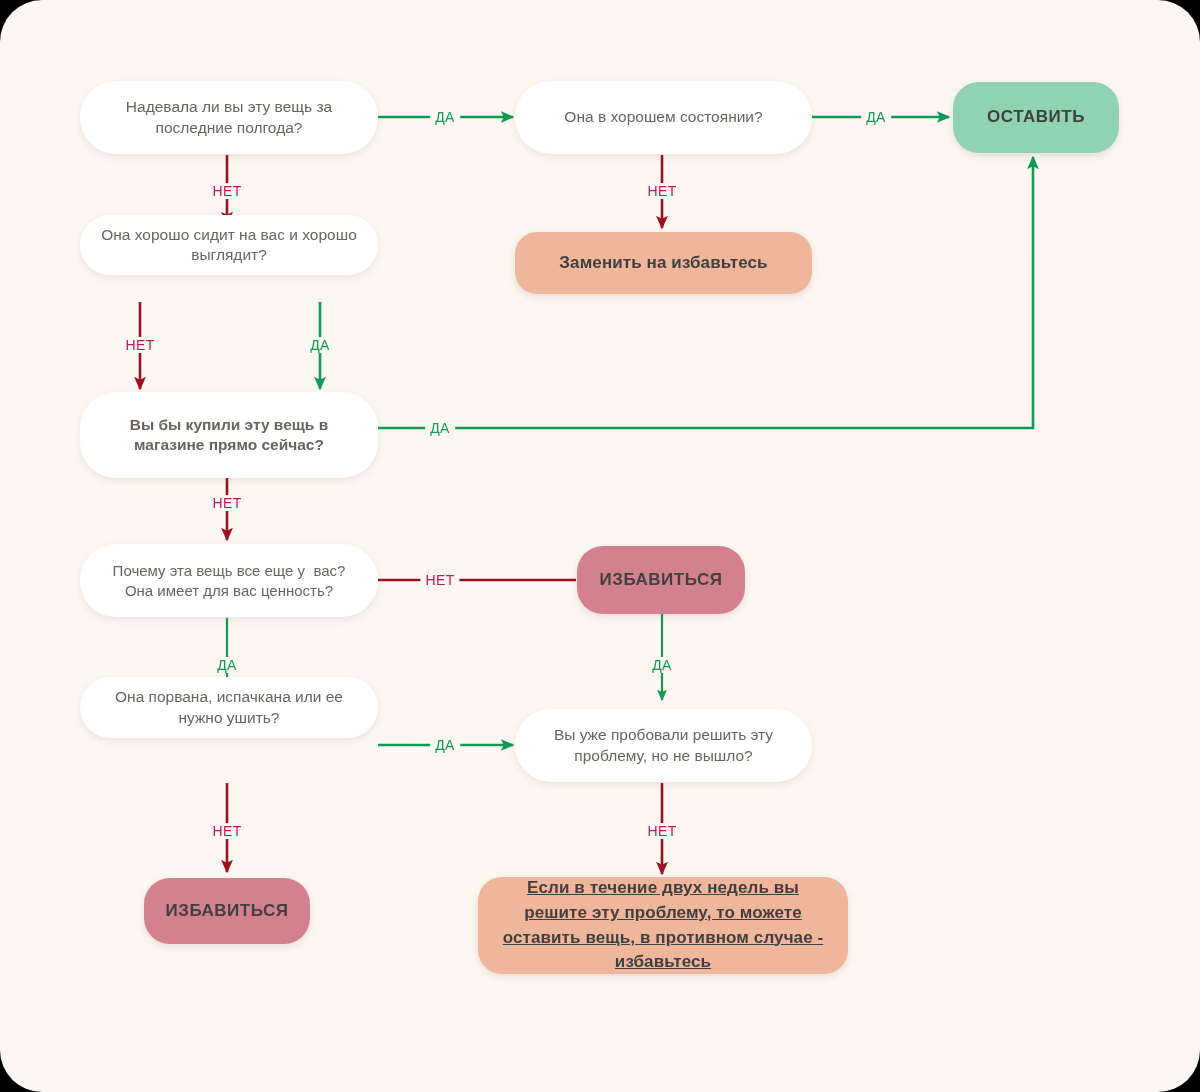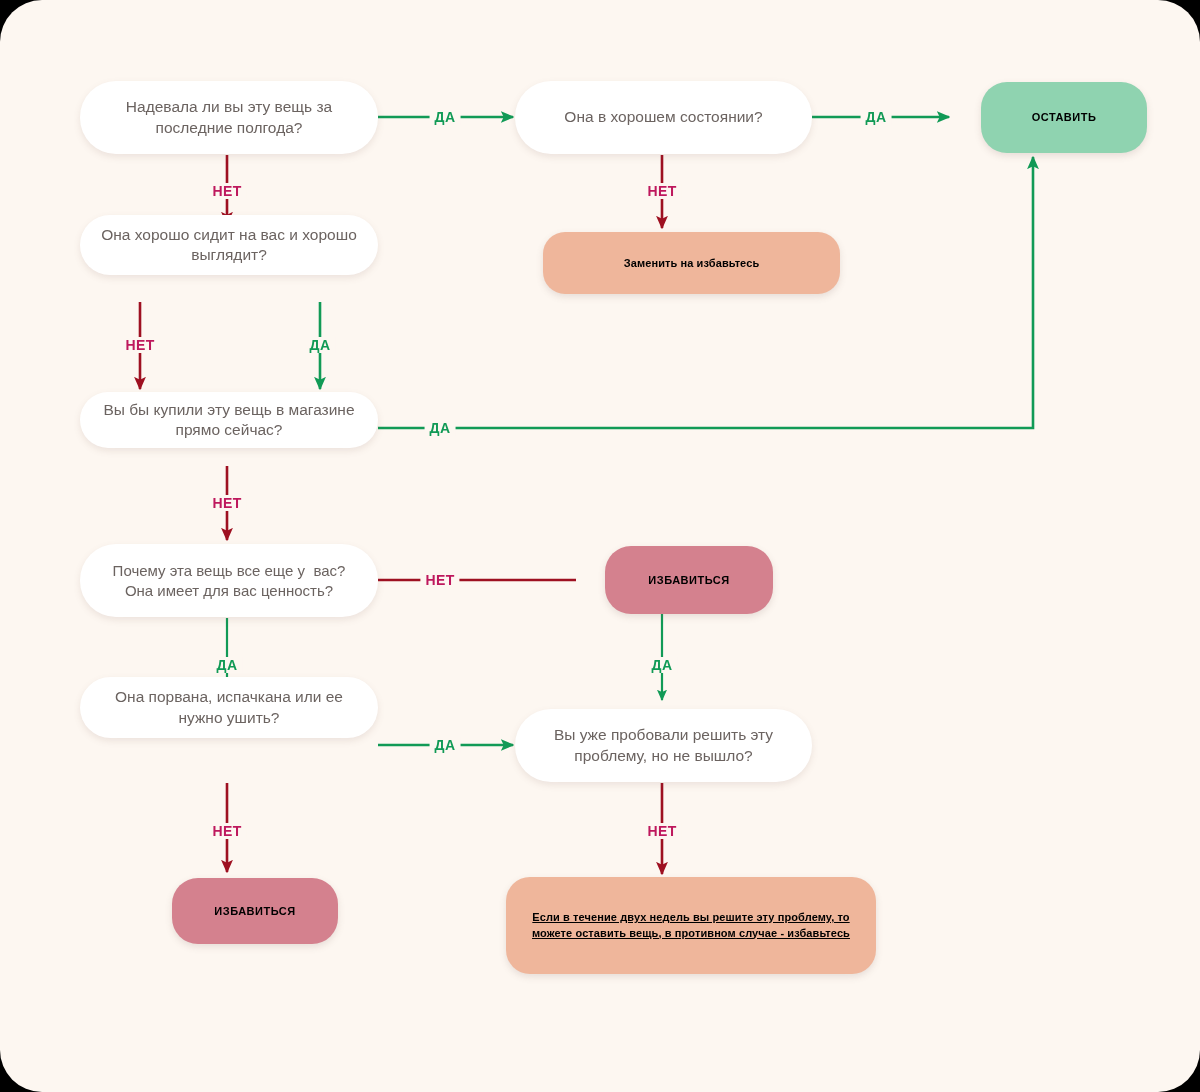--- a/index.html
+++ b/index.html
@@ -39,37 +39,36 @@
     background: #ffffff;
     border-radius: 36px;
     color: #6b6360;
     font-size: 15.5px;
     font-weight: 400;
     box-shadow: 0 3px 7px rgba(120,95,85,0.13);
     padding: 6px 20px;
   }
   .node-terminal {
     border-radius: 26px;
-    color: #000000;
-    font-size: 11px;
+    color: #404040;
+    font-size: 17px;
     font-weight: 700;
     letter-spacing: 0.5px;
     box-shadow: 0 3px 7px rgba(120,95,85,0.16);
     padding: 6px 16px;
-    margin-left: 28px;
   }
   .node-keep   { background: #8fd3b0; }
   .node-toss   { background: #d4818e; }
   .node-note   { background: #efb69b; font-weight: 700; letter-spacing: 0.1px; }
   .node-note-multiline { line-height: 1.45; padding: 8px 24px; text-decoration: underline; }
 
   .edge-label {
     position: absolute;
     font-size: 14px;
-    font-weight: 700;
+    font-weight: 400;
     letter-spacing: 0.4px;
     background: #fdf7f1;
     padding: 0 5px;
     white-space: nowrap;
     transform: translate(-50%, -50%);
   }
   .lbl-yes { color: #119a56; }
   .lbl-no  { color: #be185d; text-align: center; }
 </style>
 </head>
@@ -129,21 +128,21 @@
   </div>
 
   <div class="node node-question" style="left:80px; top:215px; width:298px; height:60px;">
     <span>Она хорошо сидит на вас и хорошо выглядит?</span>
   </div>
 
   <div class="node node-terminal node-note" style="left:515px; top:232px; width:297px; height:62px; border-radius:22px;">
     <span>Заменить на избавьтесь</span>
   </div>
 
-  <div class="node node-question" style="left:80px; top:392px; width:298px; height:56px;">
+  <div class="node node-question" style="left:80px; top:392px; width:298px; height:86px;font-weight:bold;">
     <span>Вы бы купили эту вещь в магазине прямо сейчас?</span>
   </div>
 
   <div class="node node-question" style="left:80px; top:544px; width:298px; height:73px; font-size:15px;align-items:center;">
     <span style="white-space:pre-wrap;">Почему эта вещь все еще у  вас? Она имеет для вас ценность?</span>
   </div>
 
   <div class="node node-terminal node-toss" style="left:577px; top:546px; width:168px; height:68px;">
     <span>ИЗБАВИТЬСЯ</span>
   </div>

